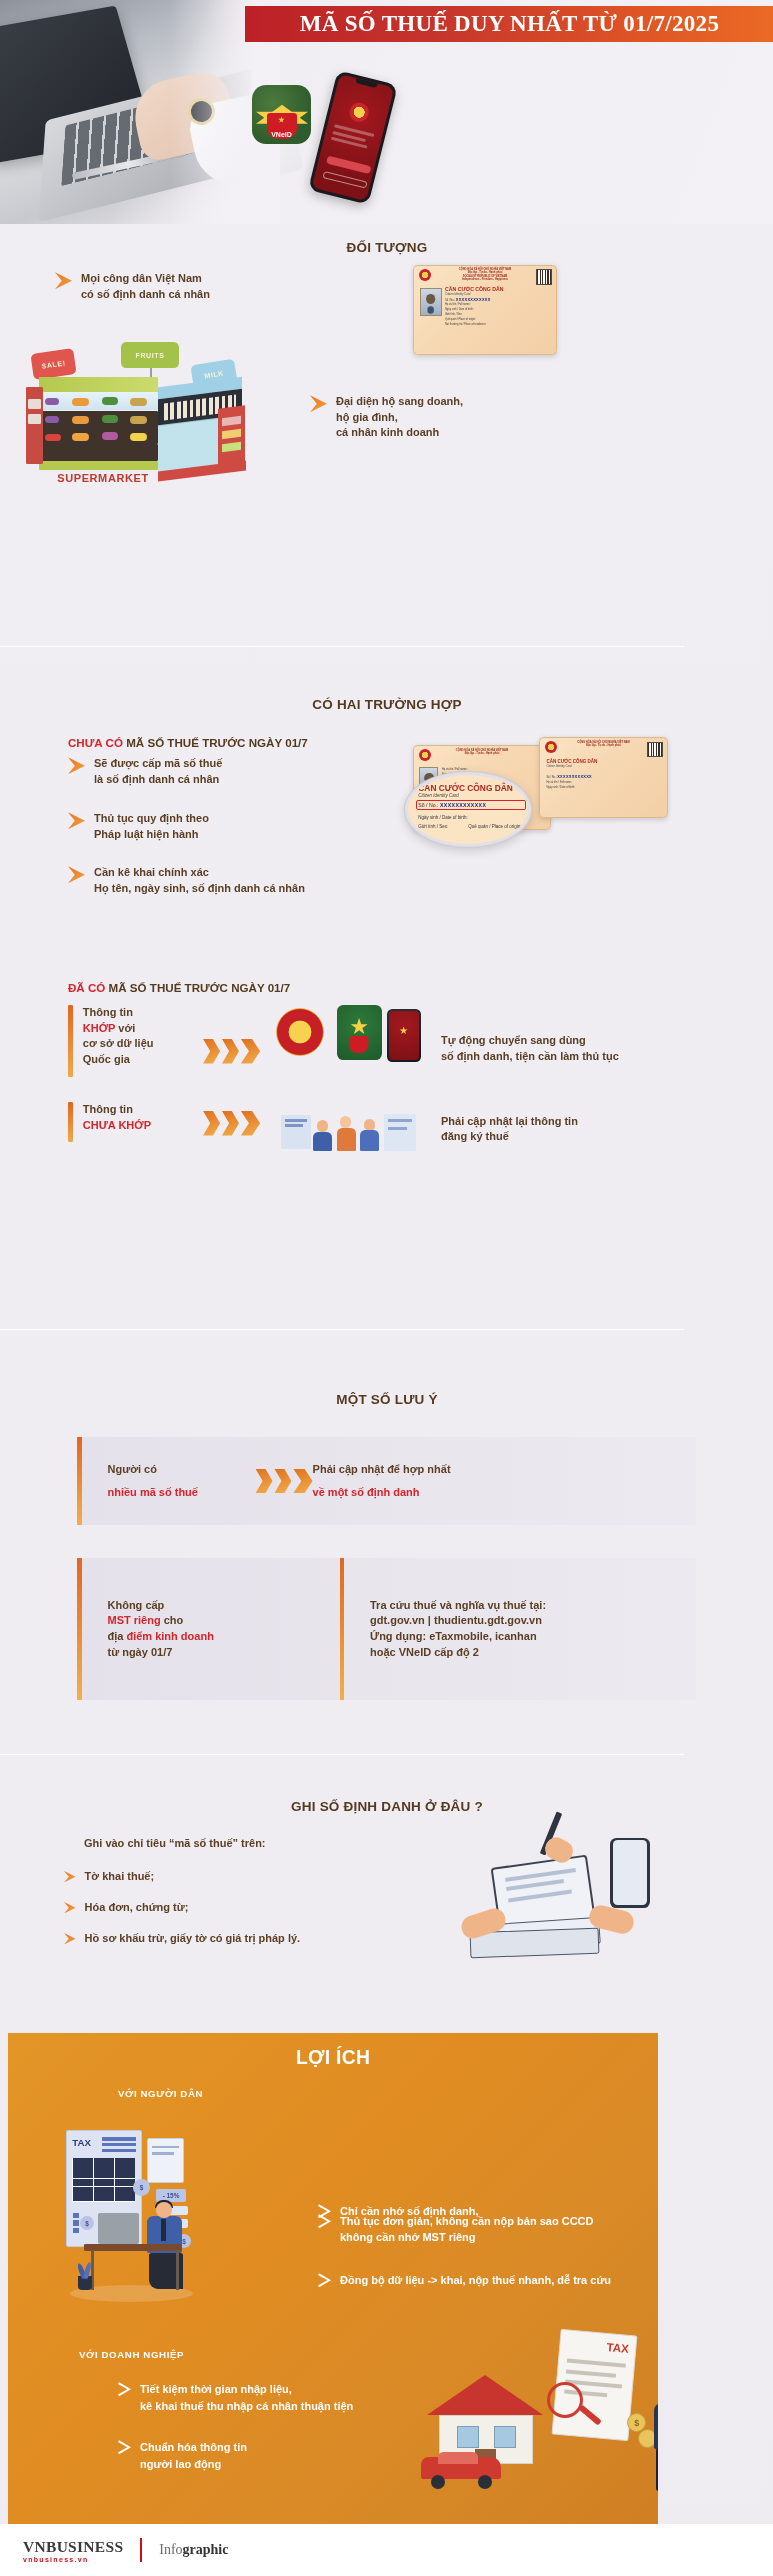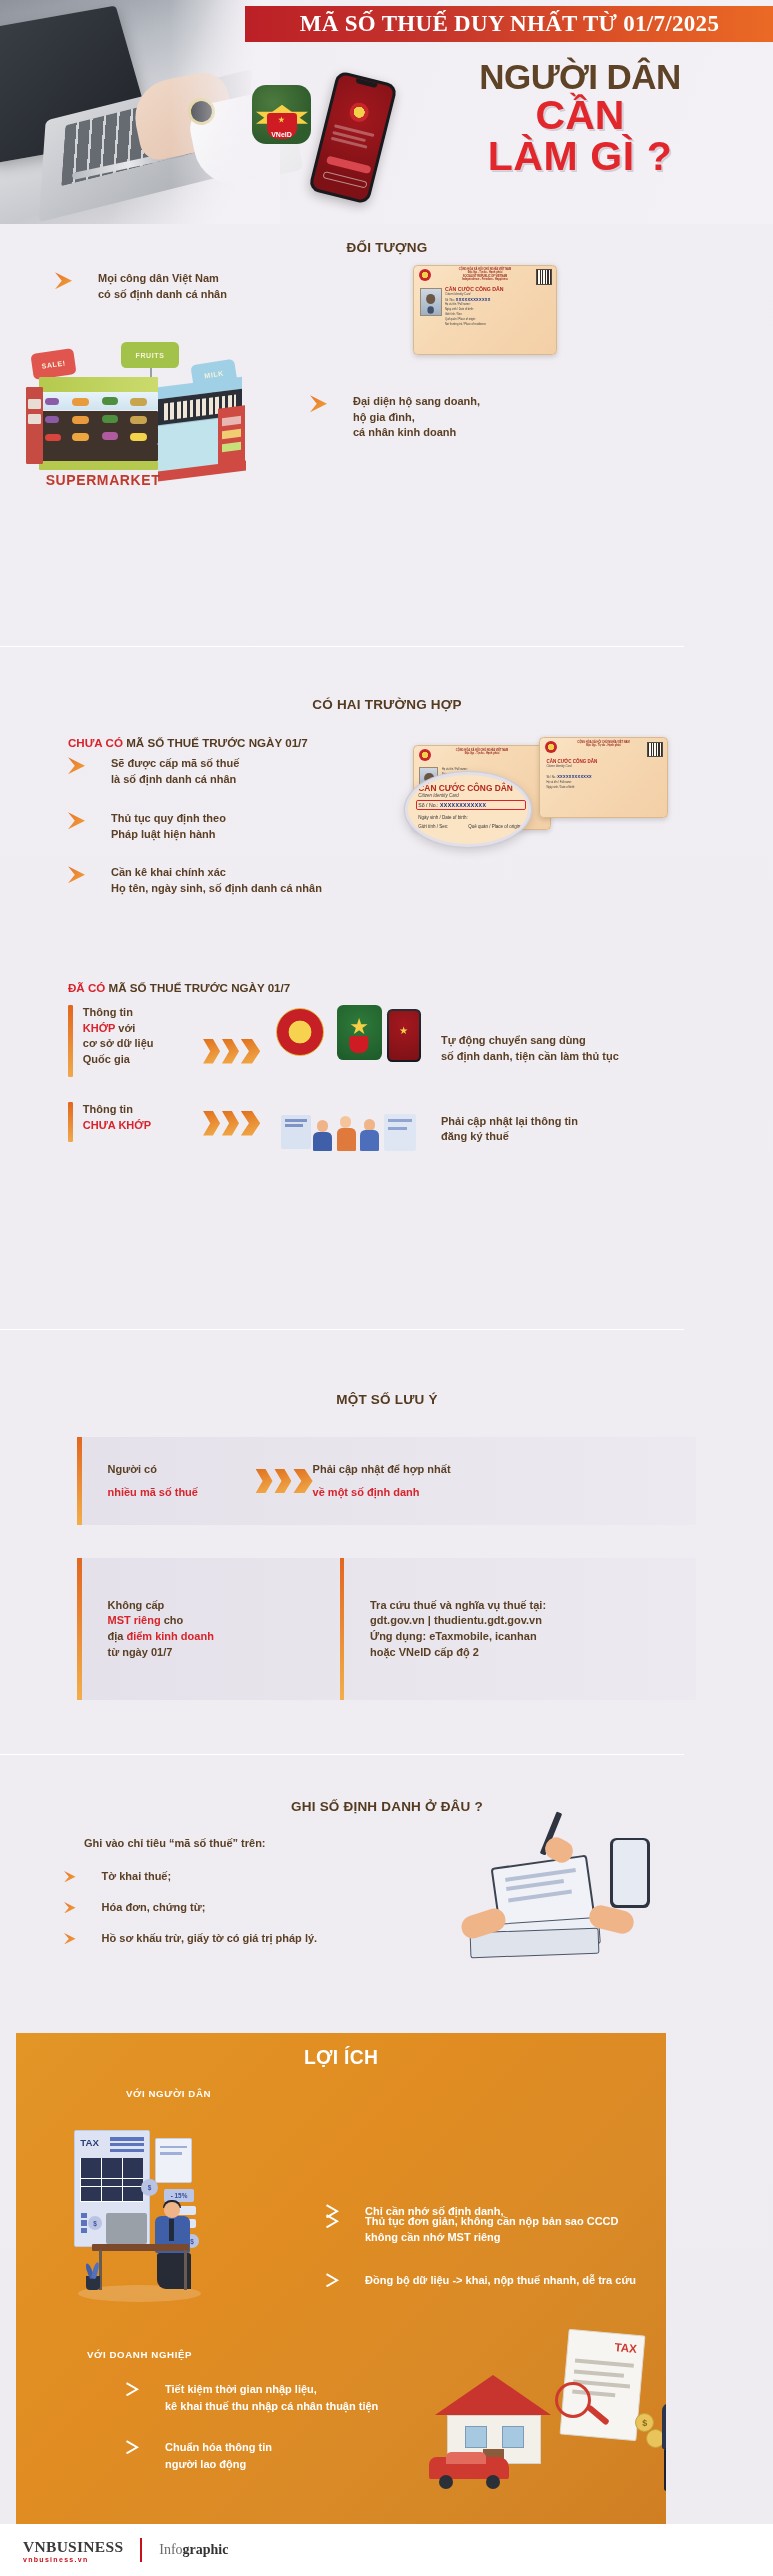--- a/index.html
+++ b/index.html
@@ -206,21 +206,21 @@
   .arrow-sm {
     width: 11.6px; height: 11.6px; flex:none; margin-top:1.9px;
     background: linear-gradient(135deg,#e8732a,#f0a33c);
     clip-path: polygon(0 0, 100% 50%, 0 100%, 42% 50%);
   }
   .arrow-white {
     width: 13px; height: 14px; flex:none; margin-top: 1.3px;
     background: #ffffff;
     clip-path: polygon(8% 0, 100% 50%, 8% 100%, 0 88%, 72% 50%, 0 12%);
   }
-  .bullet-row { display: flex; gap: 26px; align-items: flex-start; }
+  .bullet-row { display: flex; gap: 9px; align-items: flex-start; }
 
   
   .tri-chev { display: flex; gap: 1.9px; align-items: center; }
   .tri-chev i {
     display:block; width: 17px; height: 24.5px;
     background: linear-gradient(160deg,#e0701f,#f2ae4b);
     clip-path: polygon(0 0, 58% 0, 100% 50%, 58% 100%, 0 100%, 42% 50%);
   }
   .tri-chev i:nth-child(3){ width: 19.3px; }
 
@@ -281,35 +281,35 @@
 
   
   .market { position:relative; }
   .sign {
     position:absolute; border-radius:5.2px; display:flex; align-items:center; justify-content:center;
     font-family:"Liberation Sans", sans-serif; font-weight:bold; color:#f6f3d8; font-size:7px; letter-spacing:0.6px;
   }
   .shelf { position:absolute; border-radius:1.3px; }
   .mk-title{
     position:absolute; left:50%; transform:translateX(-50%);
-    color:#c0392b; font-weight:bold; font-size:14px; letter-spacing:0.6px;
+    color:#c0392b; font-weight:bold; font-size:11px; letter-spacing:0.6px;
     font-family:"Liberation Sans", sans-serif;
   }
 
   
   .notebox {
     display:flex; align-items:stretch;
     background: linear-gradient(90deg,#e5e1ea, #ece9f0);
     height: 77px;
   }
   .notebox .bar { width:4.5px; background:linear-gradient(180deg,#e2661f,#f2ae4b); flex:none;}
 
   
   .benefit {
-    position:absolute; left:16px; top:2033px; width:650px; height:491px;
+    position:absolute; left:8px; top:2033px; width:650px; height:491px;
     background: linear-gradient(135deg,#e39526 0%, #e08c22 40%, #d98a27 70%, #cf7f22 100%);
     overflow:hidden;
   }
   .benefit .bt {
     text-align:center; color:#fff; font-weight:bold; font-size:19.3px;
     font-family:"Liberation Sans", sans-serif; padding-top: 14px; letter-spacing:0.3px;
   }
   .benefit .sub {
     color:#fff; font-weight:bold; font-size:9.7px; letter-spacing:0.6px;
     font-family:"Liberation Sans", sans-serif;
@@ -436,25 +436,20 @@
         <div class="notch"></div>
         <div class="emblem"></div>
         <div class="line" style="top:50px"></div>
         <div class="line" style="top:57px;width:34px"></div>
         <div class="line" style="top:63px;width:37px"></div>
         <div class="btnred"></div>
         <div class="btnout"></div>
       </div>
     </div>
 
-    <div class="hero-head">
-      <div class="l1">NGƯỜI DÂN</div>
-      <div class="l2">CẦN</div>
-      <div class="l3">LÀM GÌ ?</div>
-    </div>
   </div>
 
   <div style="position:absolute; left:0; top:240px; width:774px;">
     <div class="sect-title">ĐỐI TƯỢNG</div>
 
     <div class="bullet-row" style="position:absolute; left:55px; top:31px; width:271px;">
       <div class="arrow"></div>
       <div class="body-txt">
         <div>Mọi công dân Việt Nam</div>
         <div>có số định danh cá nhân</div>

